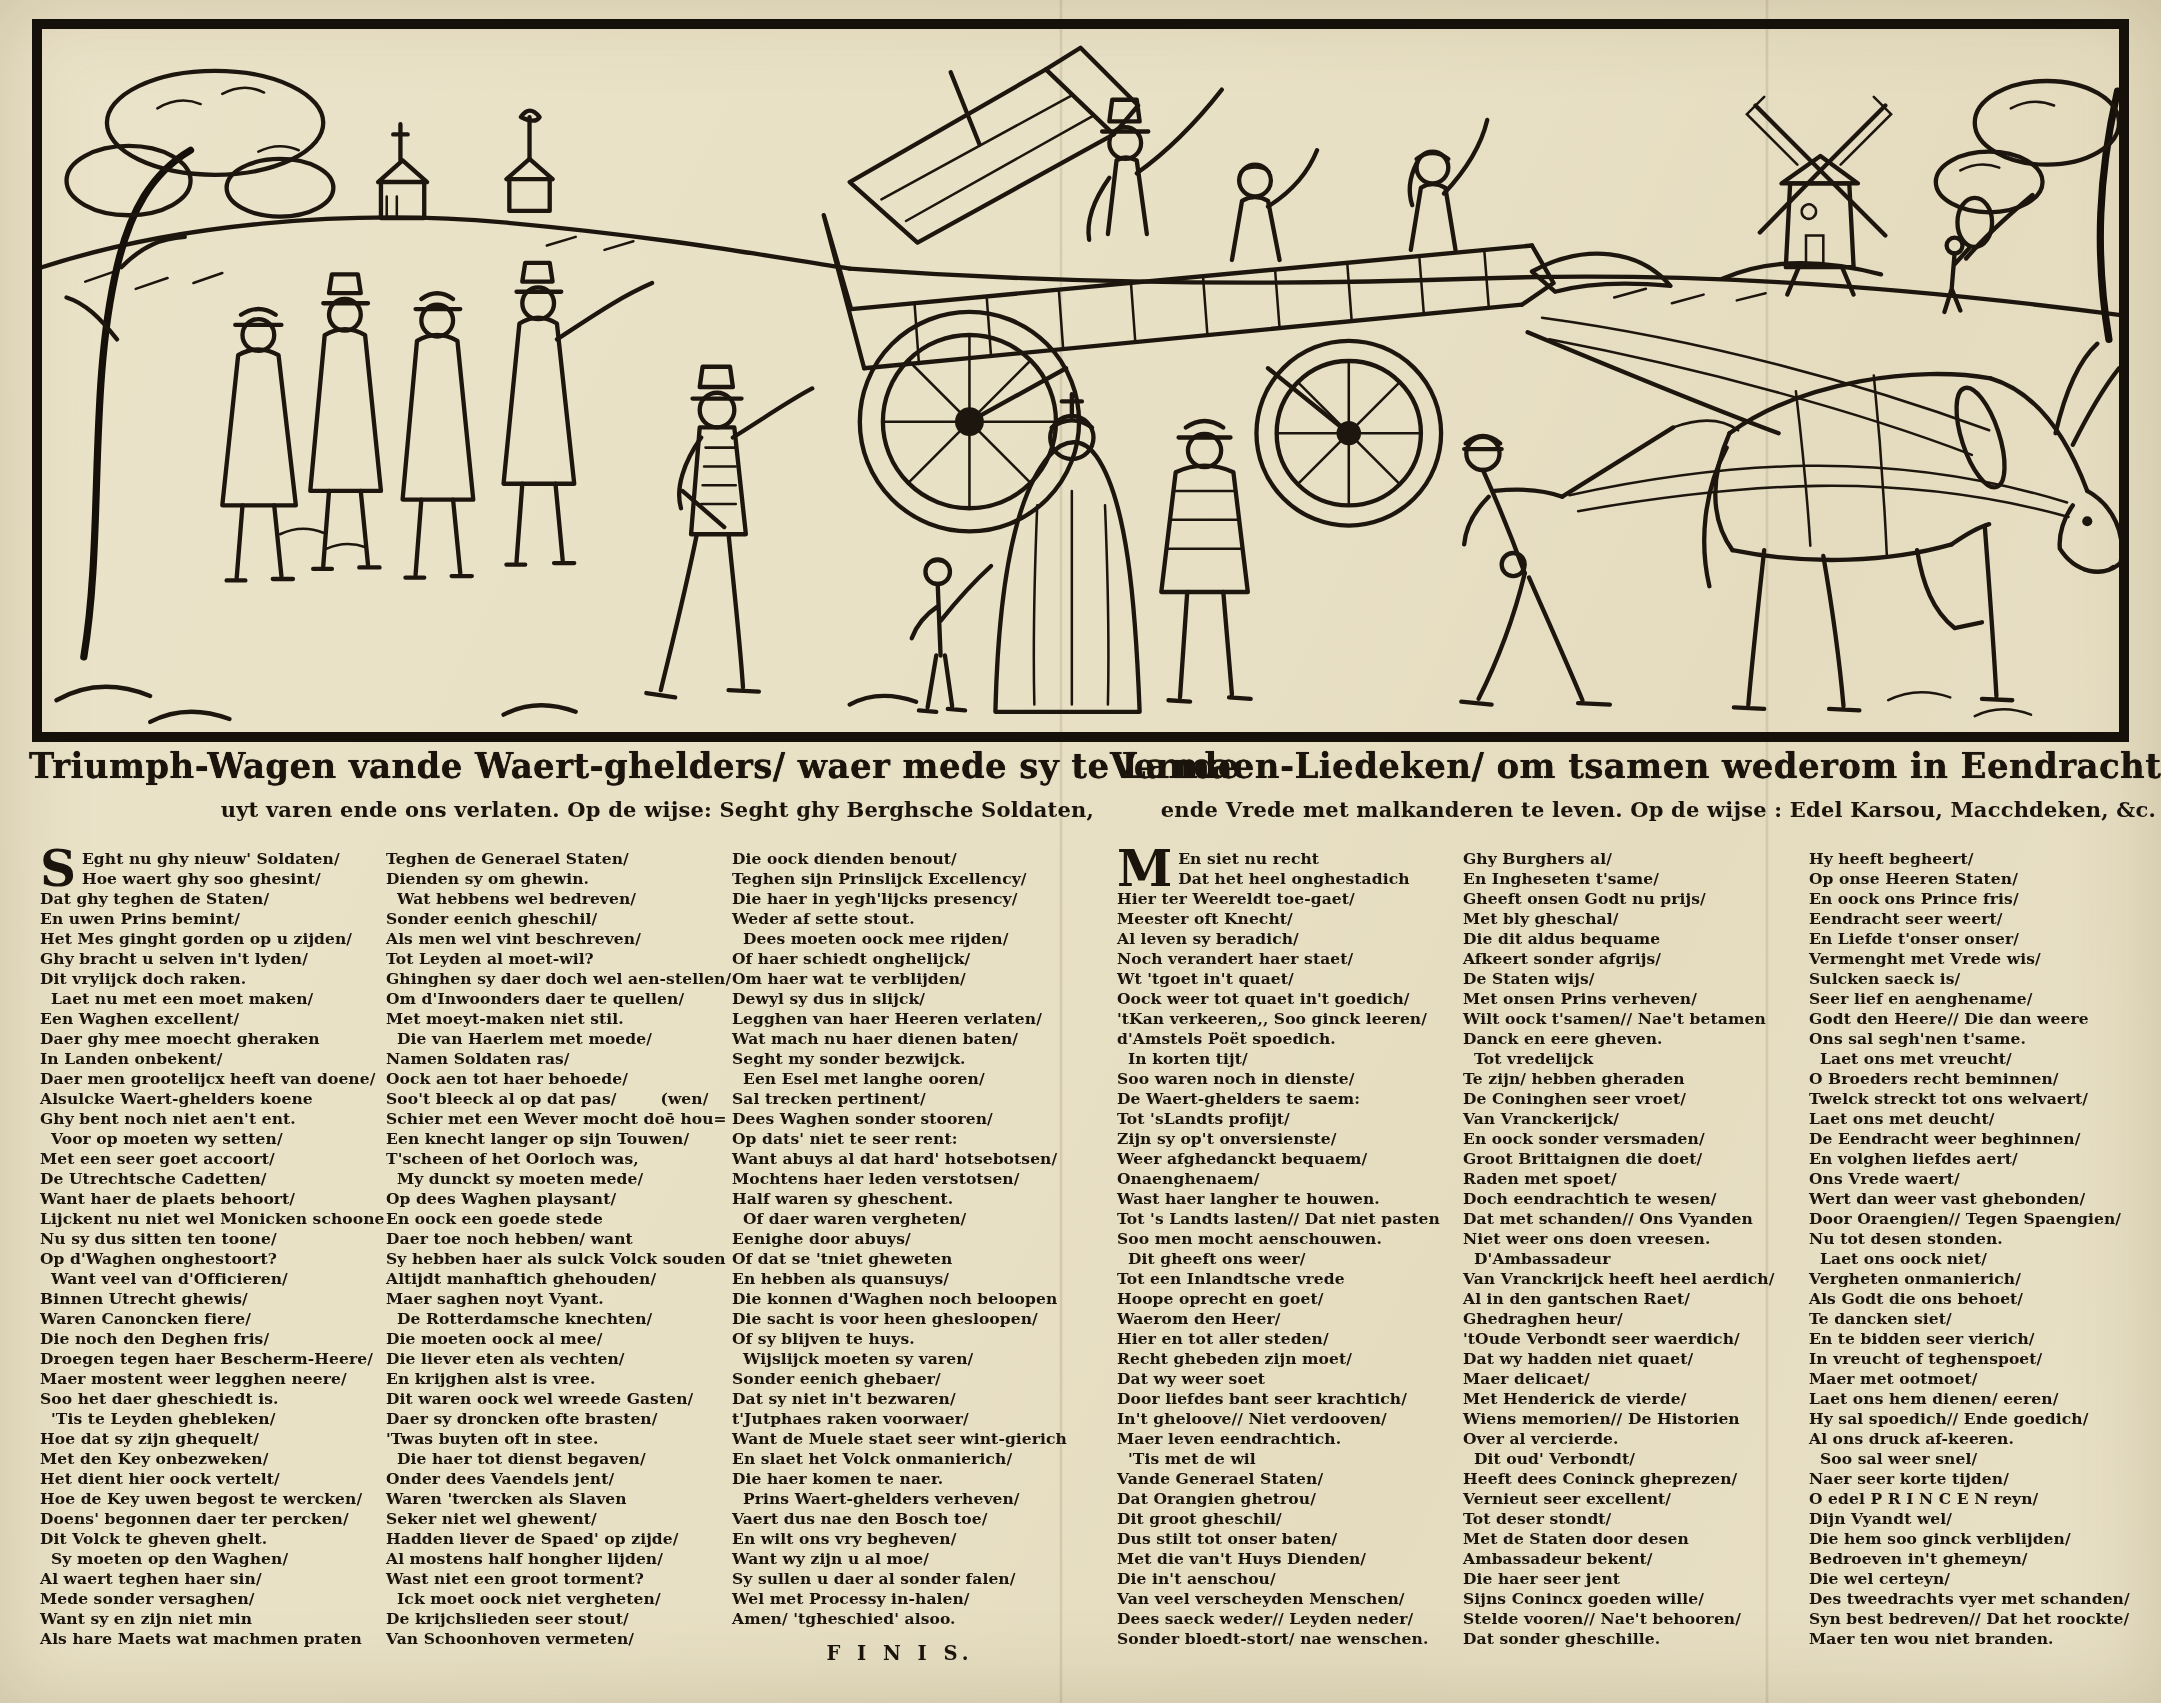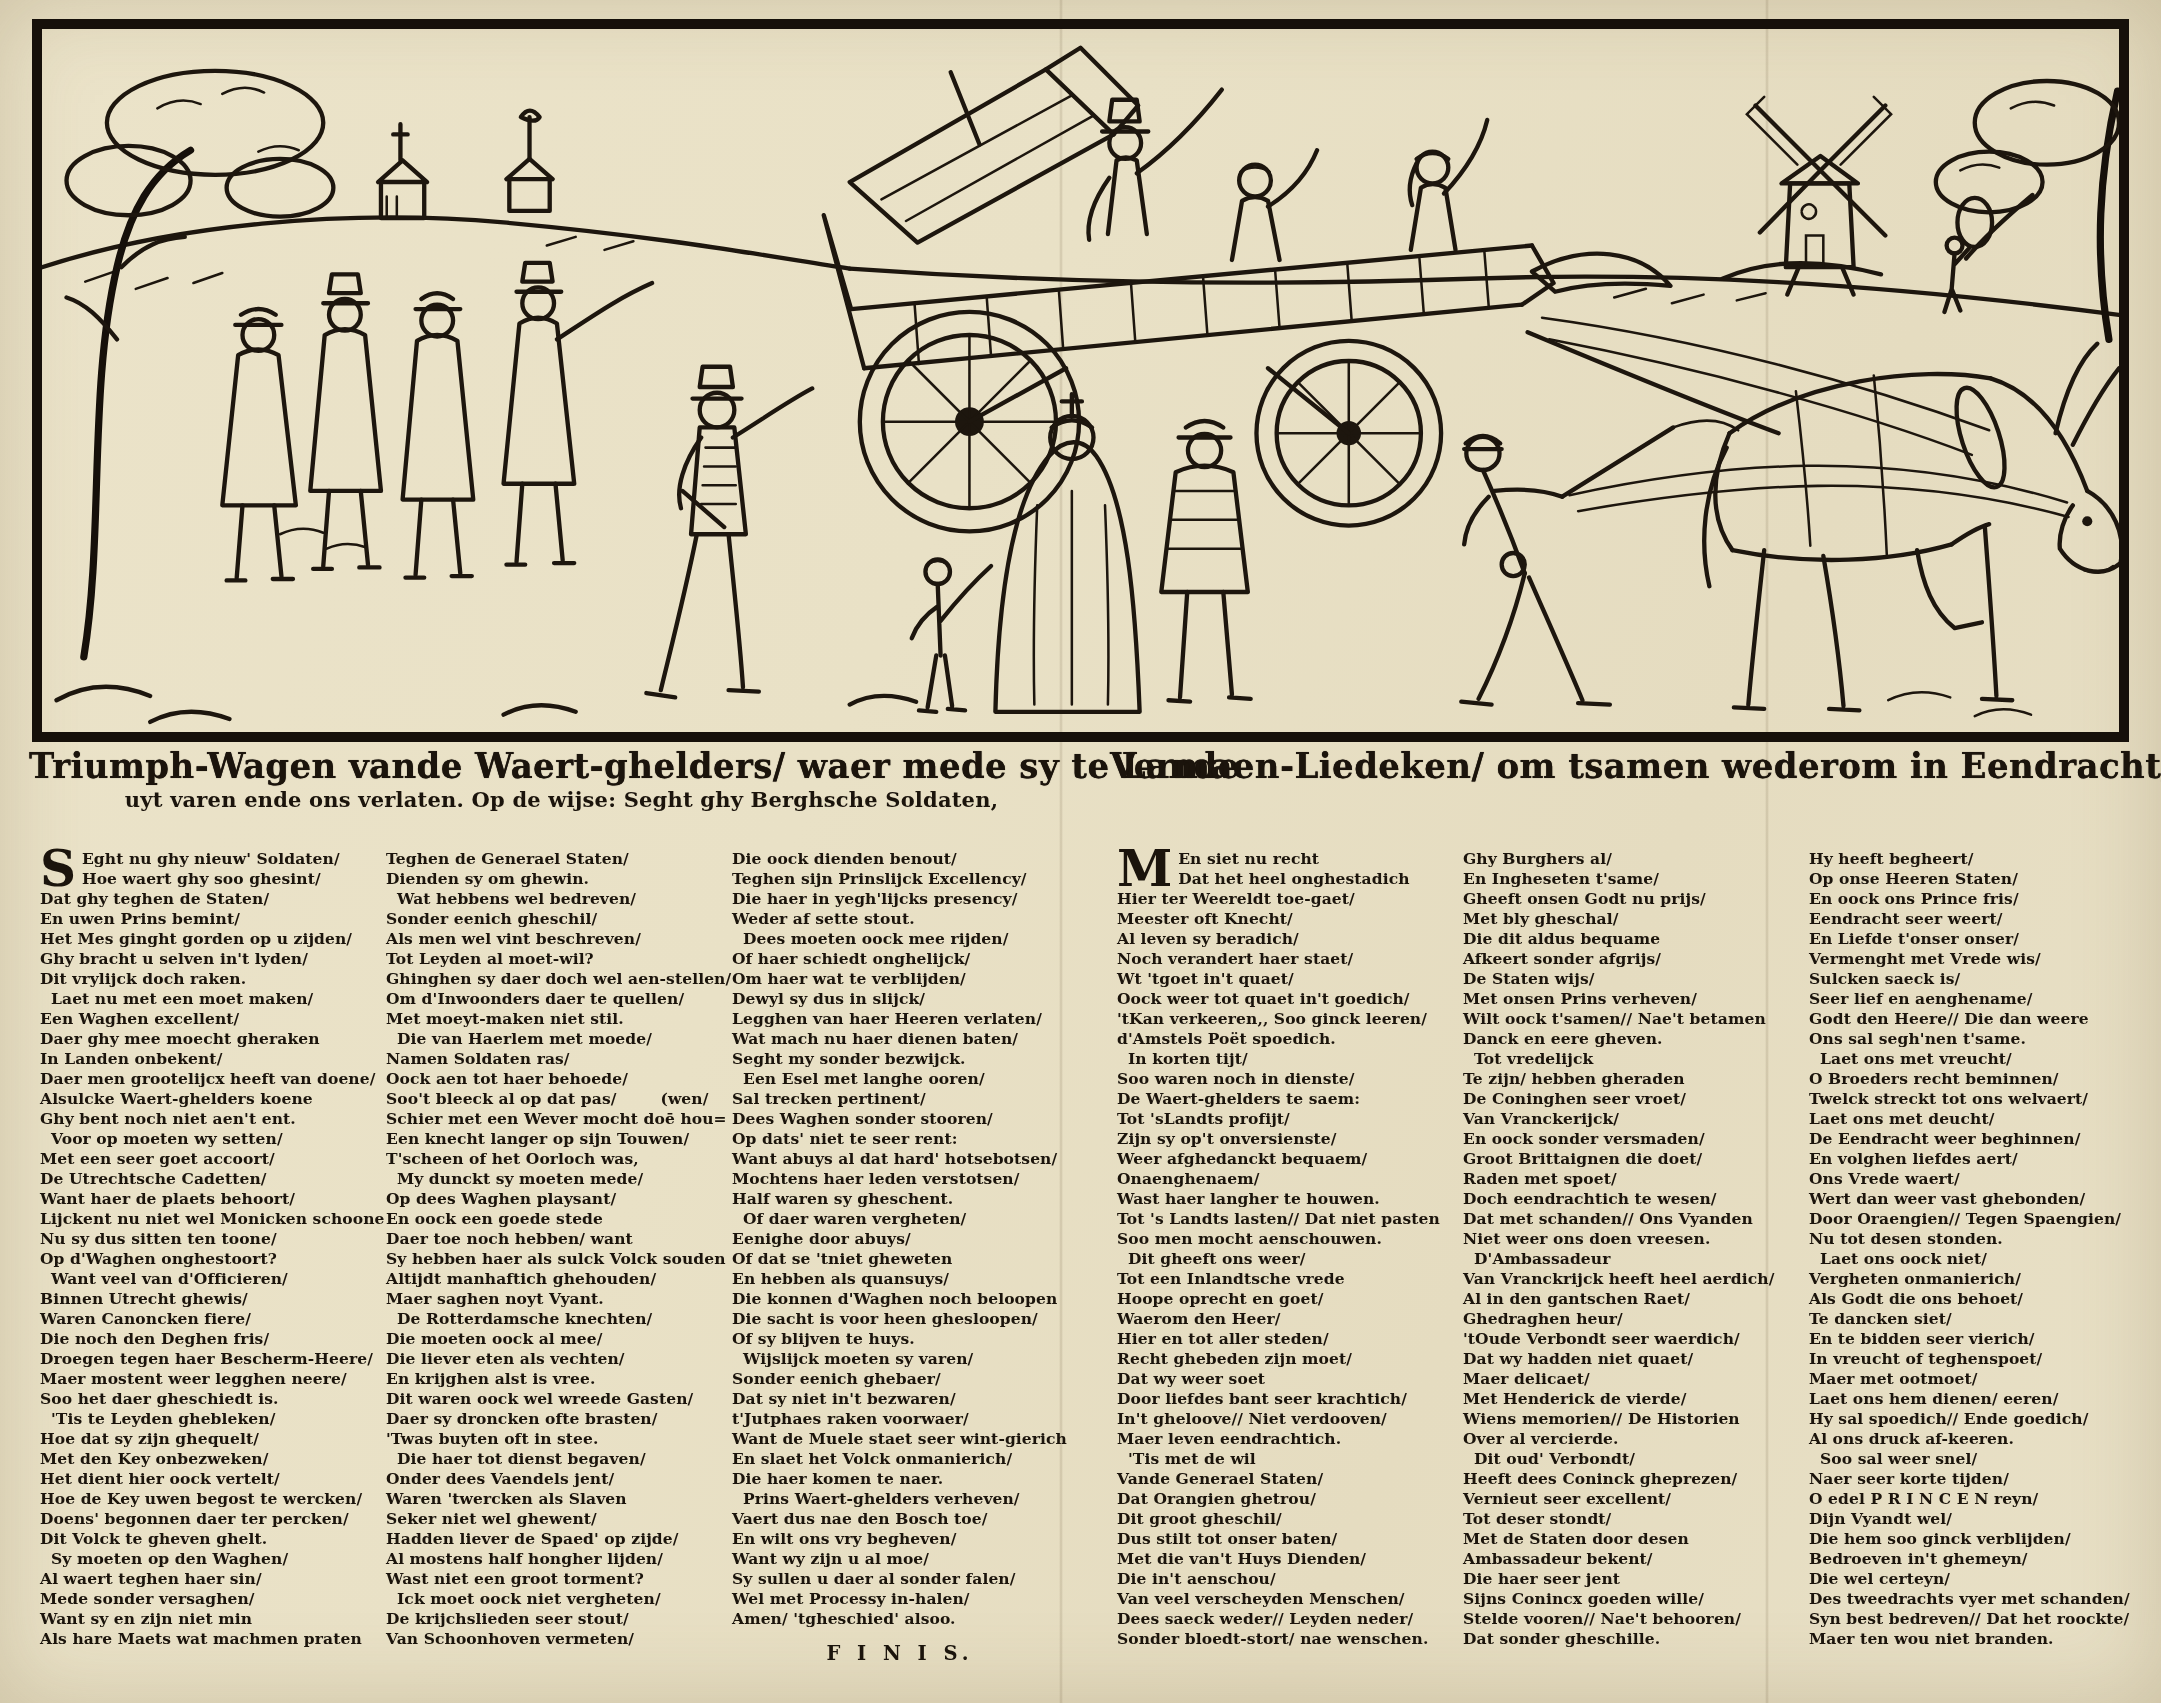--- a/index.html
+++ b/index.html
@@ -25,21 +25,21 @@
 
   .title-block{position:absolute;top:748px;text-align:center;}
   .title-left{left:29px;width:1065px;}
   .title-right{left:1110px;width:1046px;}
   .title-main{
     font-size:34px;font-weight:700;letter-spacing:0.4px;line-height:1.08;
     transform:scaleY(1.04);white-space:nowrap;
     text-shadow:0 0 0.7px #1b140c;
   }
   .title-sub{
-    font-size:21px;font-weight:700;margin-top:2px;white-space:nowrap;letter-spacing:0.2px;
+    font-size:21px;font-weight:700;margin-top:12px;white-space:nowrap;letter-spacing:0.2px;text-align:right;
   }
   .songs{position:absolute;top:849px;left:40px;display:flex;}
   .song{display:flex;}
   .song.right{margin-left:39px;}
   .col{width:336px;margin-right:10px;}
   .vline{
     font-size:15.5px;line-height:20px;font-weight:700;
     white-space:pre;letter-spacing:0.1px;
   }
   .dropcap{
@@ -269,20 +269,21 @@
     </svg>
   </div>
 
   <div class="title-block title-left">
     <div class="title-main">Triumph-Wagen vande Waert-ghelders/ waer mede sy te Lande</div>
     <div class="title-sub">uyt varen ende ons verlaten.  Op de wijse: Seght ghy Berghsche Soldaten,</div>
   </div>
 
   <div class="title-block title-right">
     <div class="title-main">Vermaen-Liedeken/ om tsamen wederom in Eendracht/ Liefde</div>
+    <div class="title-sub">ende Vrede met malkanderen te leven.  Op de wijse : Edel Karsou, Macchdeken, &amp;c.</div>
   </div>
 
   <div class="songs">
     <div class="song left" id="left-song-cols">
         <div class="col">
           <span class="dropcap">S</span>
           <div class="vline">Eght nu ghy nieuw' Soldaten/</div>
           <div class="vline">Hoe waert ghy soo ghesint/</div>
           <div class="vline">Dat ghy teghen de Staten/</div>
           <div class="vline">En uwen Prins bemint/</div>

